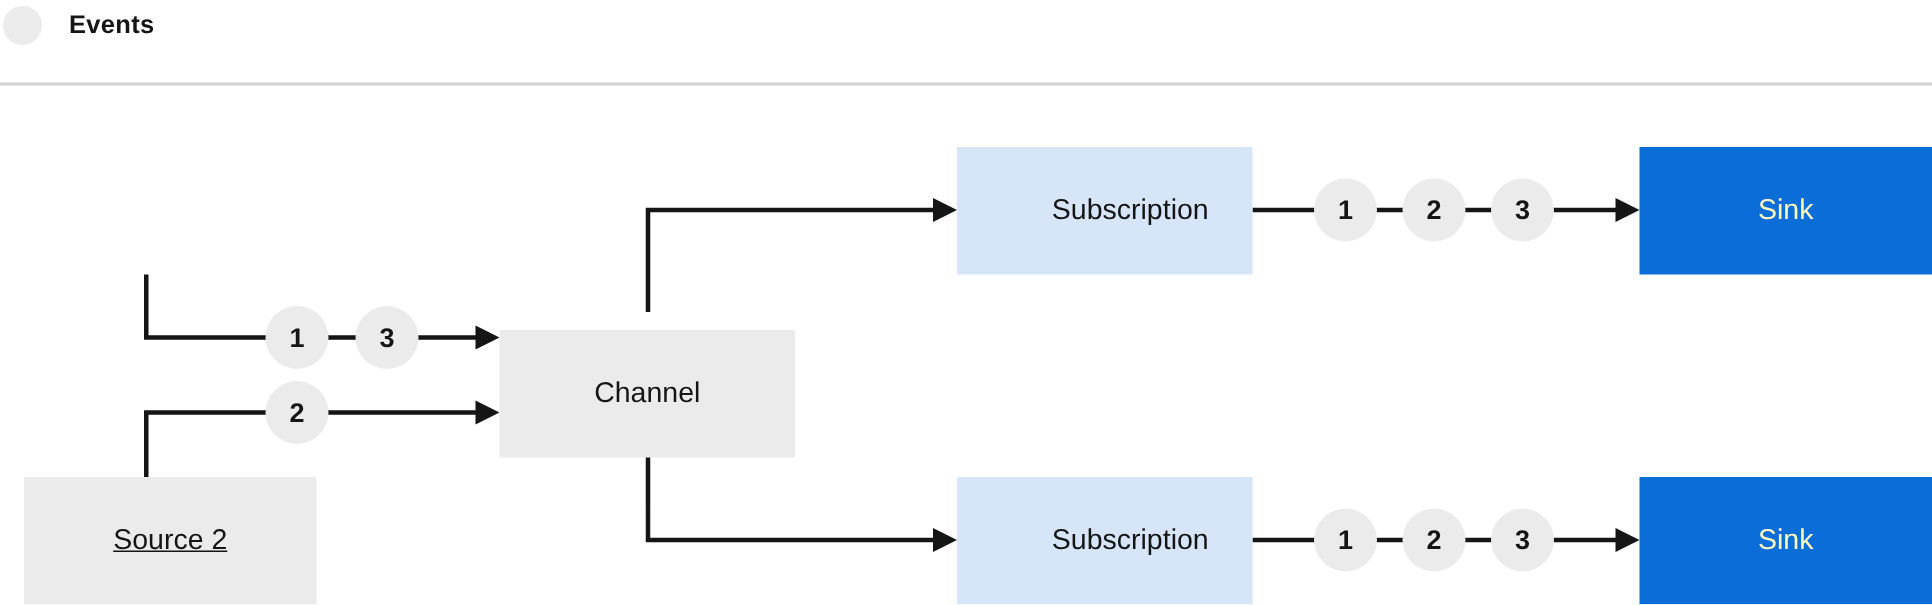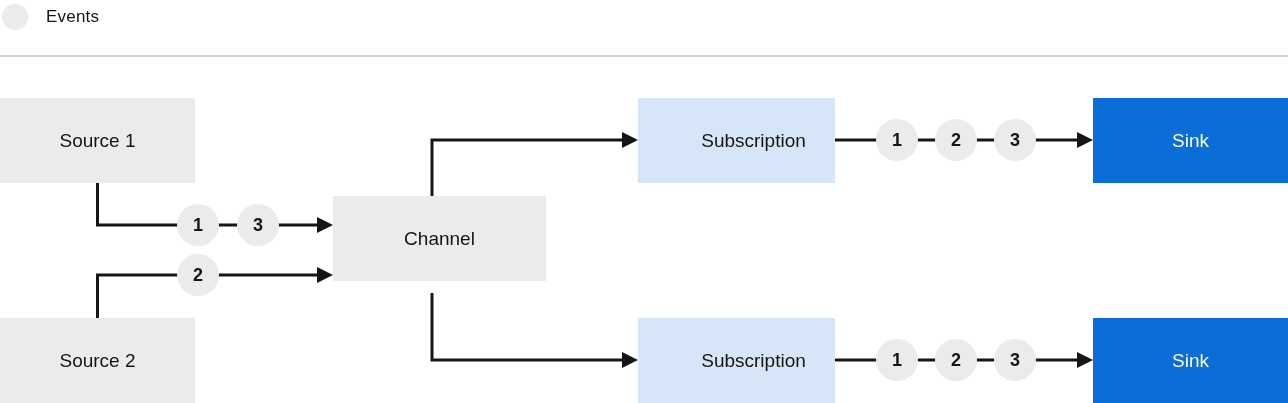--- a/index.html
+++ b/index.html
@@ -22,21 +22,21 @@
     background: #ffffff;
   }
 
   
   .legend { position: absolute; left: 2px; top: 4px; height: 26px; display: flex; align-items: center; }
   .legend-circle {
     width: 26px; height: 26px; border-radius: 50%;
     background: var(--box-gray); display: inline-block;
   }
   .legend-label {
-    margin-left: 18px; font-size: 17px; font-weight: normal; letter-spacing: 0.2px;
+    margin-left: 18px; font-size: 17px; font-weight: bold; letter-spacing: 0.2px;
     color: var(--text-dark);
   }
 
   .divider {
     position: absolute; left: 0; top: 55px; width: 1288px; height: 2px;
     background: var(--divider);
   }
 
   
   svg.connectors { position: absolute; left: 0; top: 0; width: 1288px; height: 403px; }
@@ -47,22 +47,22 @@
   .node {
     position: absolute; height: 85px;
     display: flex; align-items: center; justify-content: center;
     font-size: 19px; color: var(--text-dark);
   }
   .node.gray { background: var(--box-gray); }
   .node.blue-light { background: var(--subscription-blue); padding-left: 34px; }
   .node.blue { background: var(--sink-blue); color: #fef9c3; }
 
   .source-1 { left: 0; top: 98px; width: 195px; }
-  .source-2 { left: 0; top: 318px; width: 195px; }
-  .channel  { left: 333px; top: 196px; width: 213px; }
+  .source-2 { left: 16px; top: 318px; width: 195px; text-decoration: underline; }
+  .channel  { left: 333px; top: 220px; width: 197px; }
   .sub-top  { left: 638px; top: 98px; width: 197px; }
   .sub-bot  { left: 638px; top: 318px; width: 197px; }
   .sink-top { left: 1093px; top: 98px; width: 195px; }
   .sink-bot { left: 1093px; top: 318px; width: 195px; }
 
   
   .event-circle {
     position: absolute; width: 42px; height: 42px; border-radius: 50%;
     background: var(--box-gray);
     display: flex; align-items: center; justify-content: center;
@@ -94,21 +94,20 @@
     <path d="M432 293 L432 360 L627 360"></path>
     <polygon points="638,360 622,352 622,368"></polygon>
 
     <path d="M835 140 L1080 140"></path>
     <polygon points="1093,140 1077,132 1077,148"></polygon>
 
     <path d="M835 360 L1080 360"></path>
     <polygon points="1093,360 1077,352 1077,368"></polygon>
   </svg>
 
-  <div class="node gray source-1">Source 1</div>
   <div class="node gray source-2">Source 2</div>
   <div class="node gray channel">Channel</div>
   <div class="node blue-light sub-top">Subscription</div>
   <div class="node blue-light sub-bot">Subscription</div>
   <div class="node blue sink-top">Sink</div>
   <div class="node blue sink-bot">Sink</div>
 
   <div class="event-circle" style="left:177px; top:204px;">1</div>
   <div class="event-circle" style="left:237px; top:204px;">3</div>
 

